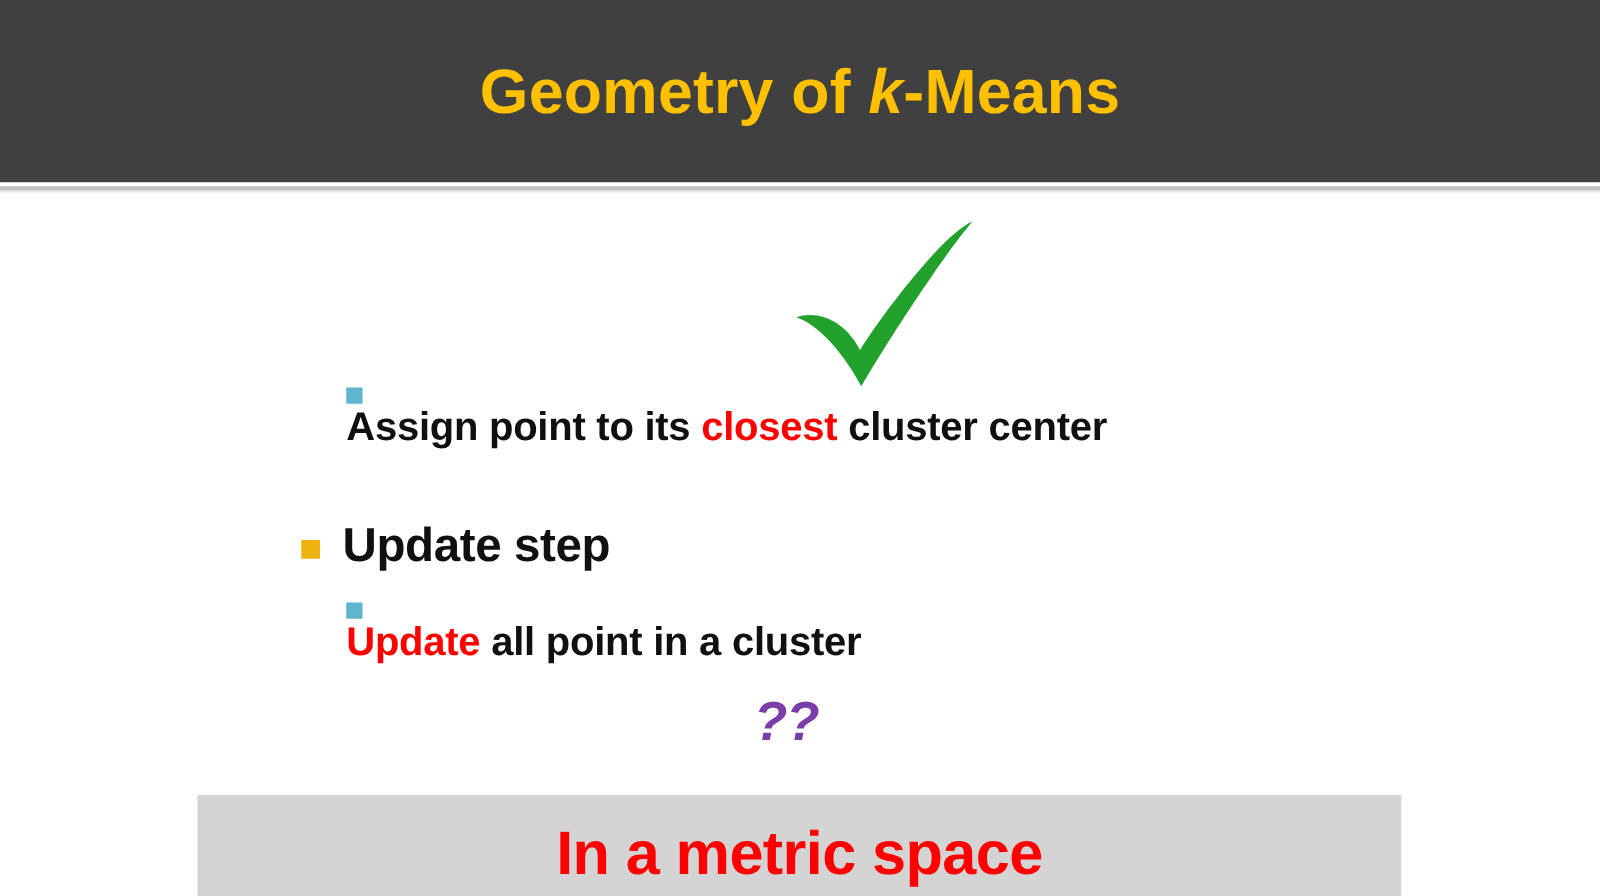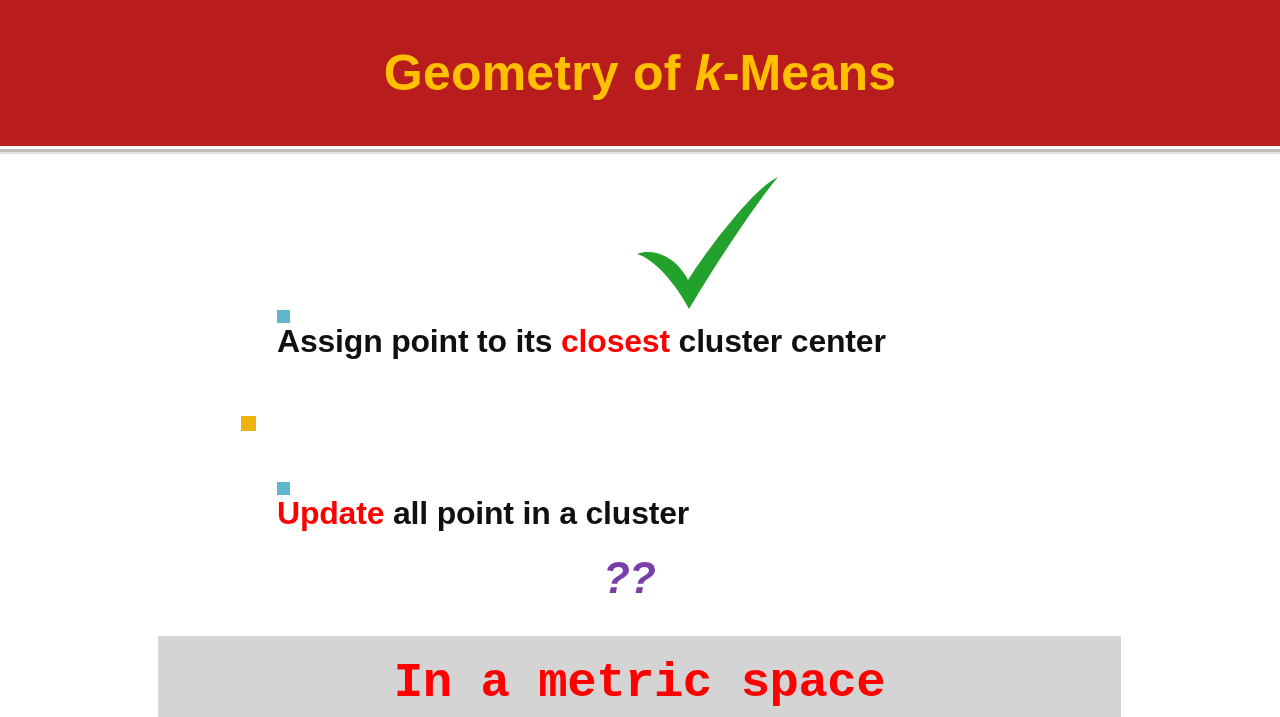--- a/index.html
+++ b/index.html
@@ -24,21 +24,21 @@
     overflow: hidden;
   }
 
   
   .title-bar {
     position: absolute;
     left: 0;
     top: 0;
     width: 1280px;
     height: 146px;
-    background: #b91c1c;
+    background: #404040;
     display: flex;
     align-items: center;
     justify-content: center;
   }
   .slide-title {
     color: #FFC000;
     font-family: "Liberation Sans", sans-serif;
     font-size: 50px;
     font-weight: bold;
     letter-spacing: 0.2px;
@@ -181,21 +181,20 @@
     display: flex;
     align-items: center;
     justify-content: center;
     color: #FF0000;
     font-size: 49px;
     font-weight: bold;
     letter-spacing: -0.5px;
     white-space: nowrap;
     padding-top: 12px;
     box-sizing: border-box;
-    font-family: Liberation Mono, monospace;
   }
 </style>
 </head>
 <body>
 
 <div class="slide">
 
   <div class="title-bar">
     <div class="slide-title"><span>Geometry of </span><span class="k-italic">k</span><span>-Means</span></div>
   </div>
@@ -206,20 +205,21 @@
   <div class="body-area">
 
 
     <div class="bullet-l2" id="row-assign-point">
       <span class="marker"></span>
       <span class="text"><span>Assign point to its </span><span class="hl-red">closest</span><span> cluster center</span></span>
     </div>
 
     <div class="bullet-l1" id="row-update">
       <span class="marker"></span>
+      <span class="text">Update step</span>
     </div>
 
     <div class="bullet-l2" id="row-average">
       <span class="marker"></span>
       <span class="text"><span class="hl-red">Update</span><span> all point in a cluster</span></span>
     </div>
 
     <div class="qmarks">??</div>
   </div>
 

